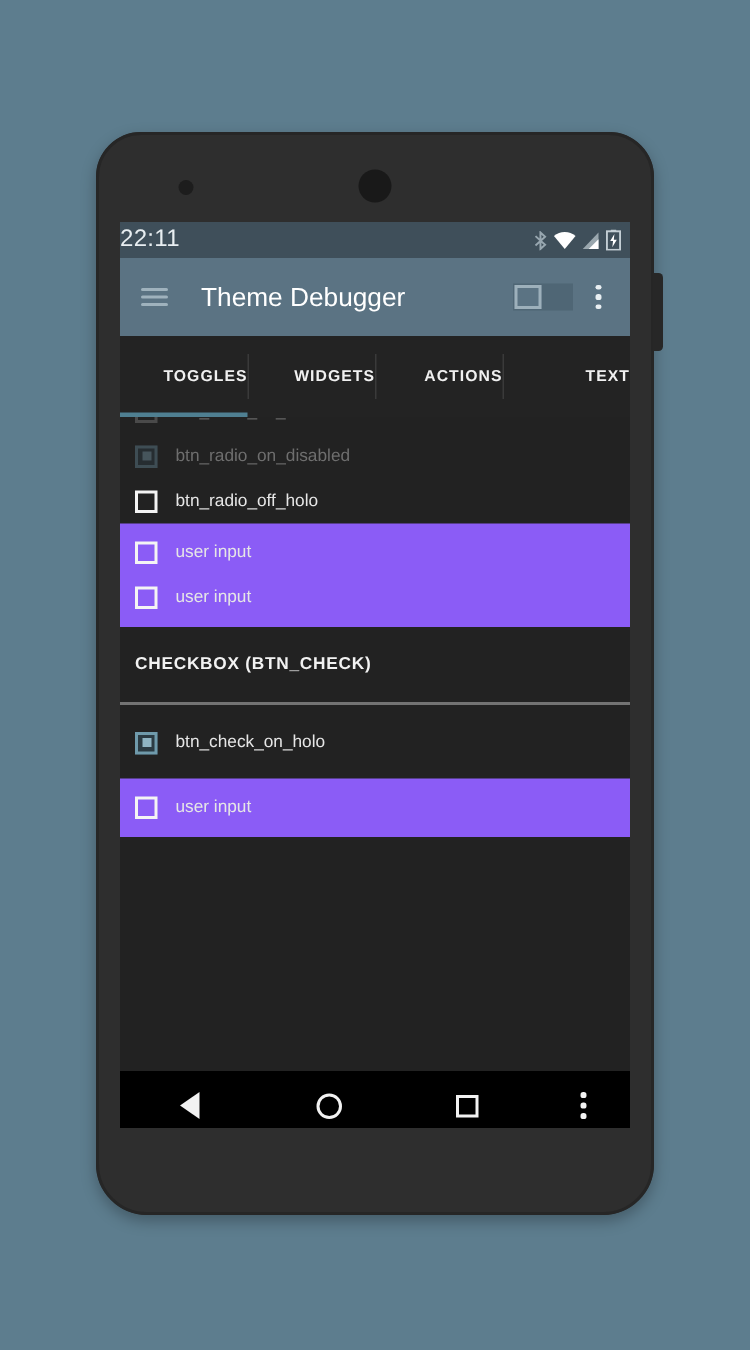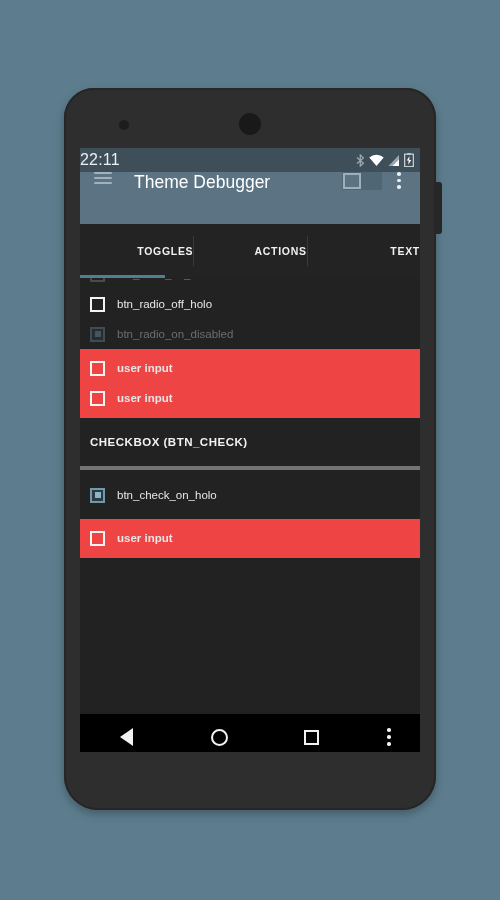--- a/index.html
+++ b/index.html
@@ -101,20 +101,21 @@
     align-items: center;
     gap: 4px;
   }
   #status-icons svg { display: block; }
 
   
   #toolbar {
     height: 52px;
     background: #5b7383;
     display: flex;
+    align-items: center;
     padding: 0 10px 0 14px;
   }
   #hamburger-icon {
     width: 18px;
     display: flex;
     flex-direction: column;
     gap: 3px;
     flex: 0 0 auto;
     cursor: pointer;
   }
@@ -211,36 +212,35 @@
     align-items: center;
     padding-left: 10px;
     color: #e6e6e6;
     font-size: 11.5px;
   }
   .row .label { margin-left: 12px; white-space: nowrap; }
   .row.disabled .label { color: #6e6e6e; }
   .row.user { background: #333333; }
 
   .group-user {
-    background: #ef4444;
+    background: #8b5cf6;
     padding: 4px 0 5px 0;
-    font-weight: bold;
   }
   .group-user .row.user { background: transparent; }
 
   .section-header {
     height: 52px;
     display: flex;
     align-items: center;
     padding-left: 10px;
     color: #f2f2f2;
     font-size: 11.5px;
     font-weight: bold;
     letter-spacing: 0.5px;
-    border-bottom: 4px solid #737373;
+    border-bottom: 2px solid #737373;
     background: #222222;
   }
 
   .spacer { background: #222222; }
 
   
   .box {
     width: 15px; height: 15px;
     flex: 0 0 auto;
     position: relative;
@@ -382,44 +382,47 @@
         <i></i>
         <i></i>
     </div>
   </div>
 
   <div id="tab-bar">
     <div class="tab">
       <span>TOGGLES</span>
     </div>
     <div class="tab">
+      <span>WIDGETS</span>
+    </div>
+    <div class="tab">
       <span>ACTIONS</span>
     </div>
     <div class="tab">
       <span>TEXT</span>
     </div>
     <div id="tab-indicator"></div>
   </div>
 
   <div id="list">
 
     <div id="clipped-row">
       <div class="inner">
         <span class="box off-dis"></span>
         <span class="label">btn_radio_off_disabled</span>
       </div>
     </div>
 
+    <div class="row disabled">
+      <span class="box on-dis"></span>
+      <span class="label">btn_radio_on_disabled</span>
+    </div>
     <div class="row">
       <span class="box off-holo"></span>
       <span class="label">btn_radio_off_holo</span>
-    </div>
-    <div class="row disabled">
-      <span class="box on-dis"></span>
-      <span class="label">btn_radio_on_disabled</span>
     </div>
 
     <div class="group-user">
       <div class="row user">
         <span class="box off-holo"></span>
         <span class="label">user input</span>
       </div>
       <div class="row user">
         <span class="box off-holo"></span>
         <span class="label">user input</span>

